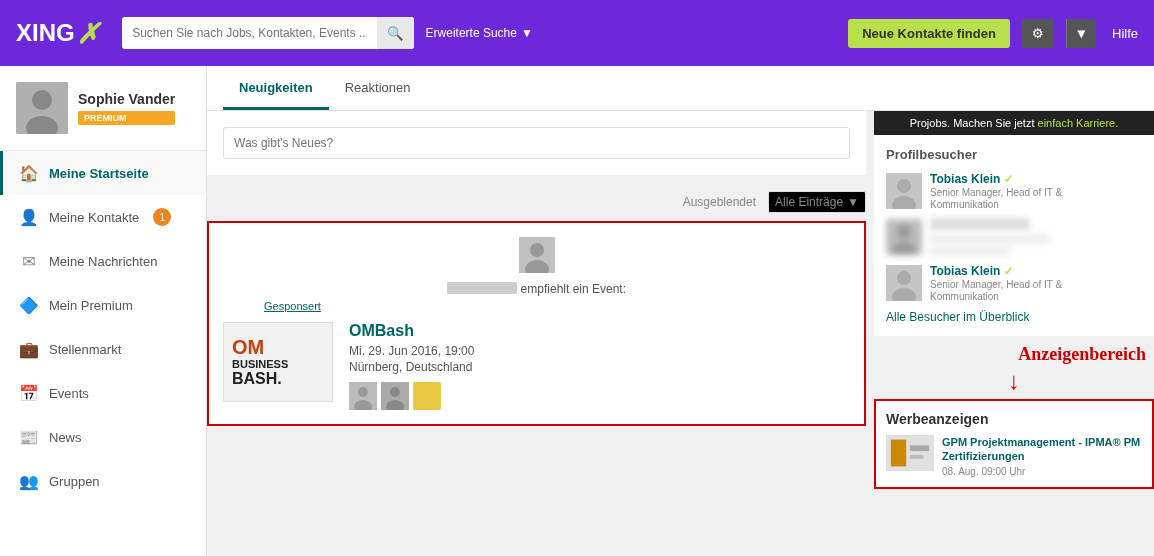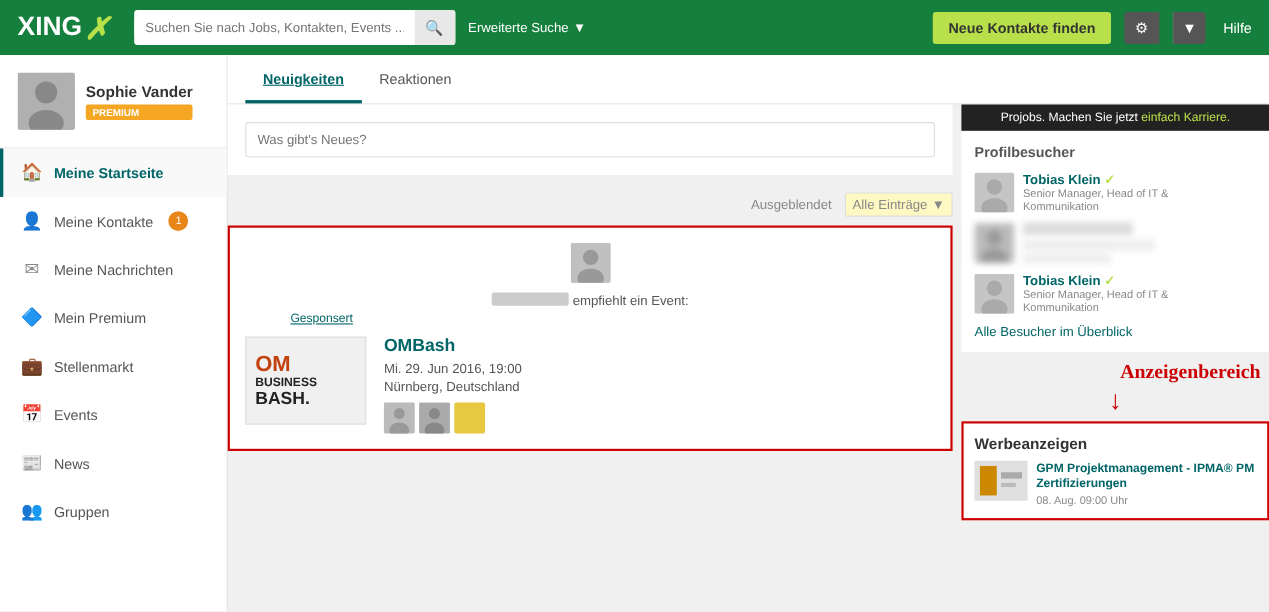--- a/index.html
+++ b/index.html
@@ -1,21 +1,21 @@
 <!DOCTYPE html>
 <html><head>
   <meta charset="utf-8">
   <style>
     * { box-sizing: border-box; margin: 0; padding: 0; }
     body { font-family: Arial, sans-serif; font-size: 13px; background: #f0f0f0; color: #333; }
 
     
     .header {
-      background: #15803d;
-      height: 50px;
+      background: #6d28d9;
+      height: 66px;
       display: flex;
       align-items: center;
       padding: 0 16px;
       gap: 12px;
     }
     .logo {
       color: white;
       font-size: 24px;
       font-weight: bold;
       display: flex;
@@ -200,21 +200,20 @@
       padding: 14px 16px 12px;
       cursor: pointer;
       color: #555;
       font-size: 13px;
       position: relative;
     }
     .tab.active {
       color: #006567;
       border-bottom: 3px solid #006567;
       font-weight: bold;
-      text-decoration: underline;
     }
 
     
     .create-post {
       background: white;
       padding: 16px;
       margin-bottom: 8px;
     }
     .create-post-header {
       display: flex;
@@ -248,21 +247,21 @@
       display: flex;
       justify-content: flex-end;
       align-items: center;
       gap: 12px;
       padding: 8px 0;
       color: #888;
       font-size: 12px;
     }
     .filter-link { color: #888; cursor: pointer; }
     .filter-dropdown {
-      background: #fef9c3;
+      background: #000000;
       border: 1px solid #ddd;
       padding: 3px 6px;
       border-radius: 2px;
       cursor: pointer;
       display: flex;
       align-items: center;
       gap: 4px;
     }
 
     

